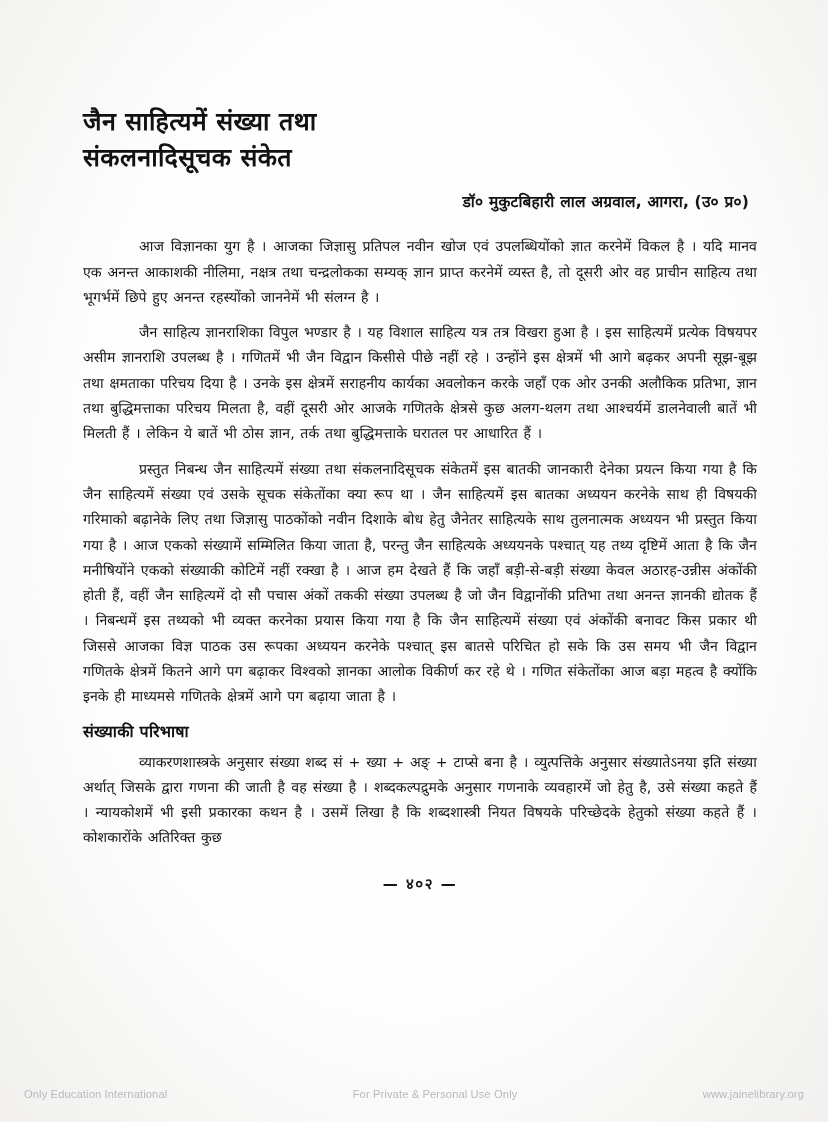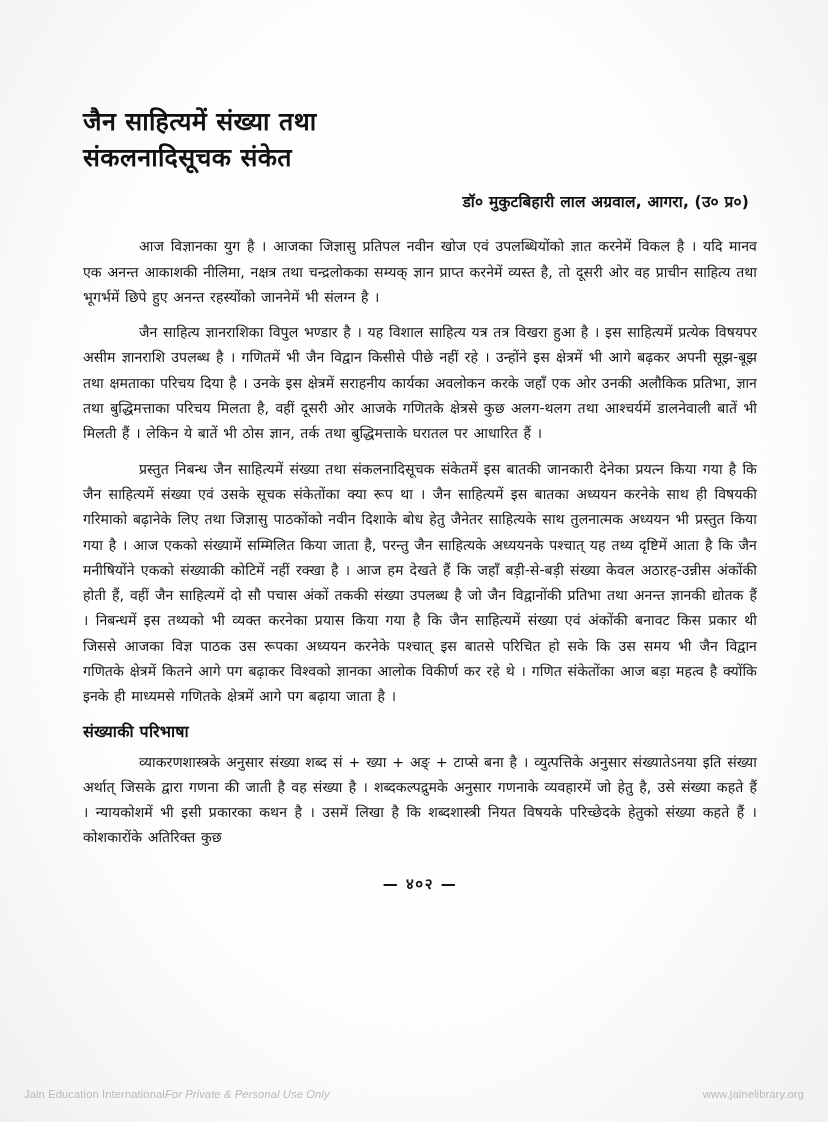--- a/index.html
+++ b/index.html
@@ -113,21 +113,21 @@
     align-items: center;
     justify-content: space-between;
     padding: 0 24px;
     box-sizing: border-box;
     font-family: "Liberation Sans", "DejaVu Sans", sans-serif;
     font-size: 11.2px;
     color: #b9b9b9;
     letter-spacing: 0.1px;
   }
   .footer-left   { text-align: left;   flex: 0 0 auto; }
-  .footer-center { text-align: left; flex: 1 1 auto; font-style: italic; }
+  .footer-center { text-align: center; flex: 1 1 auto; }
   .footer-right  { text-align: left;  flex: 0 0 auto; }
 </style>
 </head>
 <body>
 
 <div class="page">
 
   <div class="content">
 
     <h1 class="doc-title">
@@ -145,18 +145,18 @@
 
     <p class="body-para">व्याकरणशास्त्रके अनुसार संख्या शब्द सं + ख्या + अङ् + टाप्से बना है । व्युत्पत्तिके अनुसार संख्यातेऽनया इति संख्या अर्थात् जिसके द्वारा गणना की जाती है वह संख्या है । शब्दकल्पद्रुमके अनुसार गणनाके व्यवहारमें जो हेतु है, उसे संख्या कहते हैं । न्यायकोशमें भी इसी प्रकारका कथन है । उसमें लिखा है कि शब्दशास्त्री नियत विषयके परिच्छेदके हेतुको संख्या कहते हैं । कोशकारोंके अतिरिक्त कुछ</p>
 
     <div class="page-number">— ४०२ —</div>
 
   </div>
 
   <div class="scan-tone"></div>
 
   <div class="footer">
-    <div class="footer-left">Jain Education International</div>
+    <div class="footer-left">Only Education International</div>
     <div class="footer-center">For Private &amp; Personal Use Only</div>
     <div class="footer-right">www.jainelibrary.org</div>
   </div>
 
 </div>
 
 </body></html>

